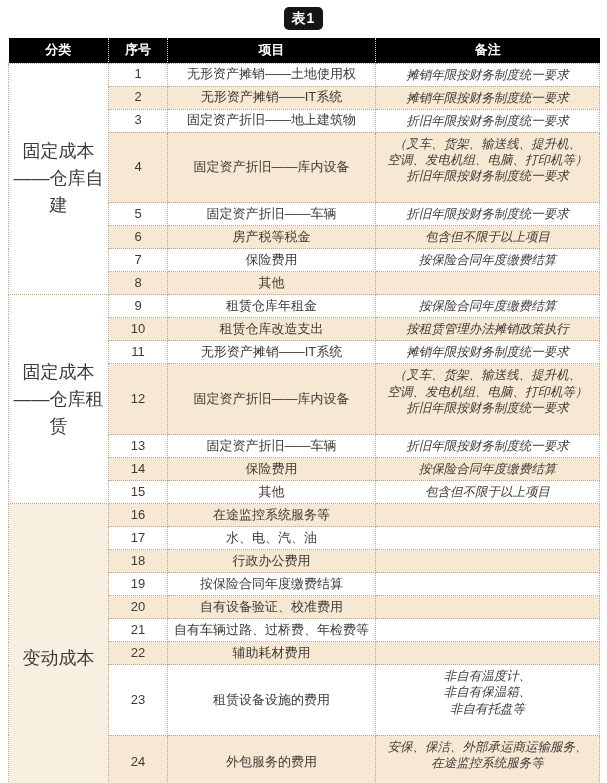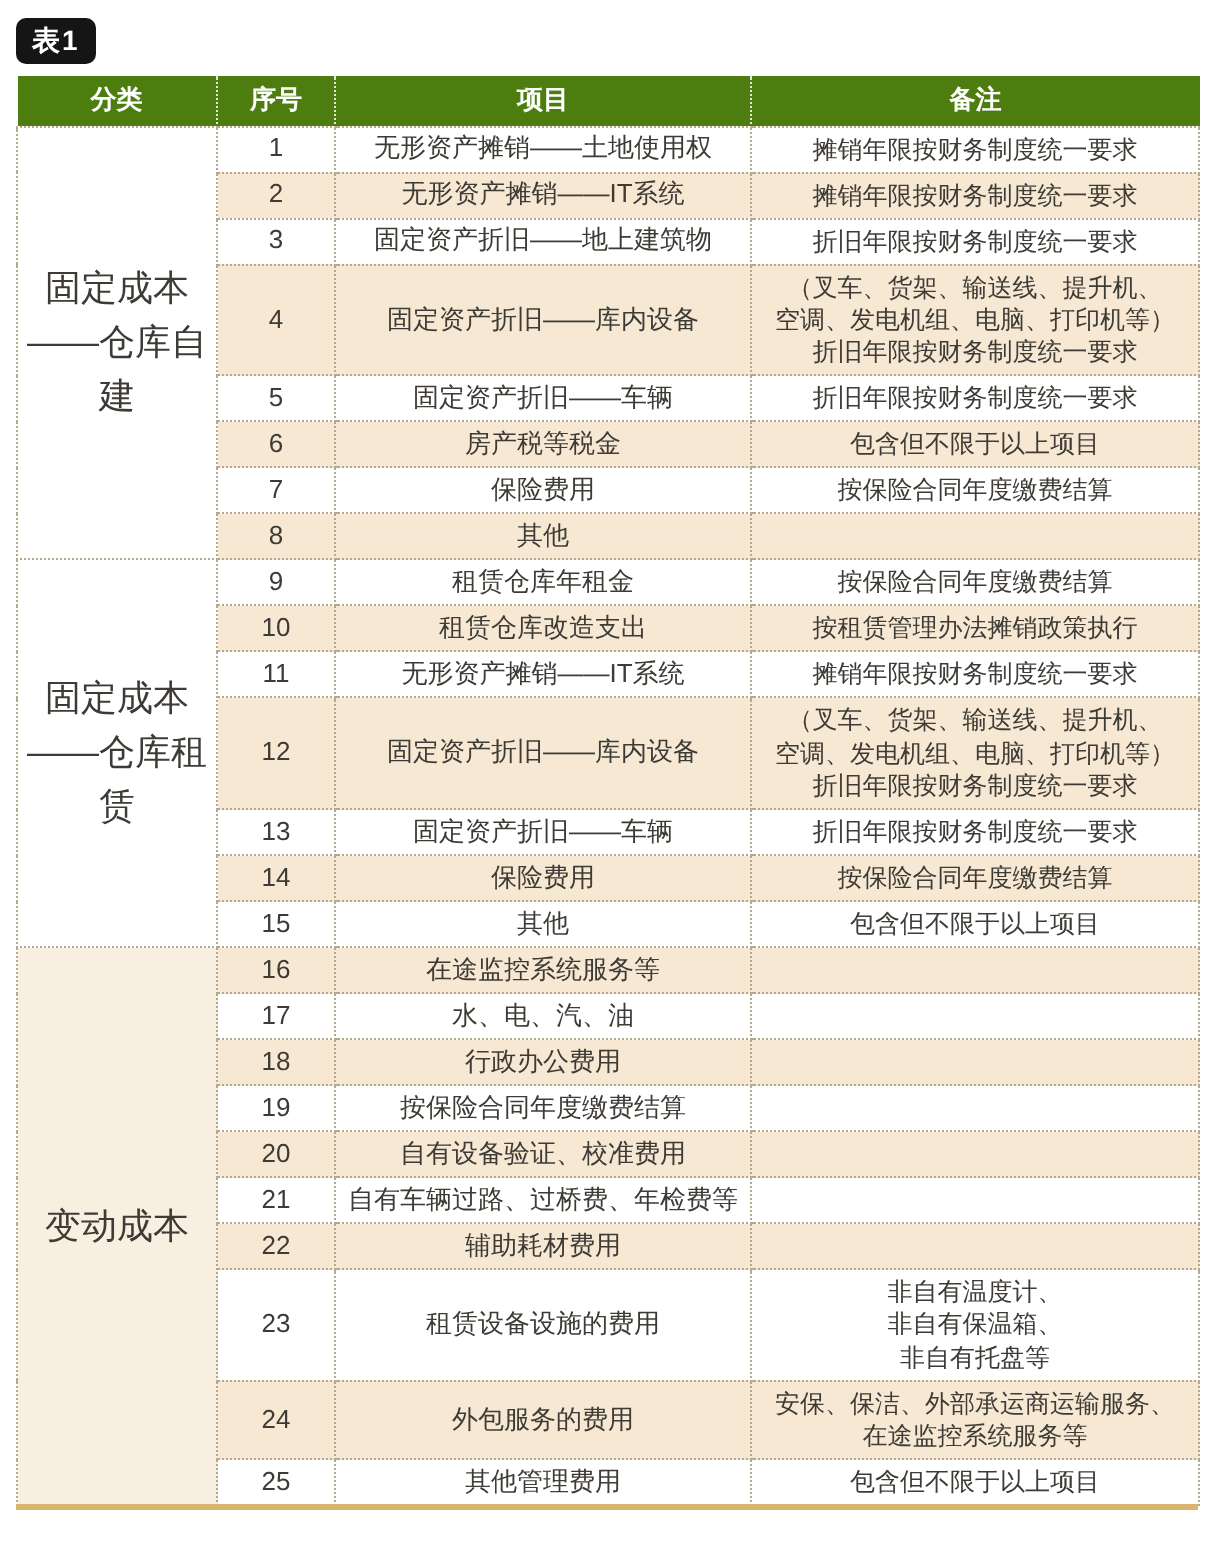--- a/index.html
+++ b/index.html
@@ -7,61 +7,61 @@
   body {
     width: 607px; height: 783px;
     background: #ffffff;
     font-family: "Liberation Sans", "DejaVu Sans", sans-serif;
     color: #3e3b36;
     overflow: hidden;
   }
   .page { padding: 5px 8px 0 8px; }
 
   
-  .caption { display: flex; align-items: center; gap: 11px; height: 26px; margin: 2px 0 5px 0; }
+  .caption { display: flex; align-items: center; gap: 11px; height: 26px; margin: 2px 0 5px 0; flex-direction: column; }
   .badge {
     background: #151515; color: #ffffff;
     font-weight: bold; font-size: 14px; line-height: 1;
     padding: 4px 8px 5px 8px; border-radius: 5px;
     letter-spacing: 1px;
   }
   .caption-text { font-weight: bold; font-size: 17px; color: #111111; letter-spacing: 1.5px; }
 
   
   table.cost {
     width: 591px; border-collapse: collapse; table-layout: fixed;
     font-size: 13px;
   }
   table.cost col.c-cat   { width: 100px; }
   table.cost col.c-no    { width: 59px; }
   table.cost col.c-item  { width: 208px; }
   table.cost col.c-note  { width: 224px; }
 
   table.cost th {
-    background: #4d7c0f; color: #ffffff;
+    background: #000000; color: #ffffff;
     font-weight: bold; font-size: 13px;
     height: 25px; padding: 2px;
     border-right: 1px dotted rgba(255,255,255,0.85);
     border-bottom: 1px dotted #b9ac92;
   }
   table.cost th:last-child { border-right: none; text-align: center; }
 
   table.cost td {
     border: 1px dotted #b4a88e;
     text-align: center; vertical-align: middle;
     padding: 2px 4px;
     height: 23px;
     line-height: 1.28;
     background: #ffffff;
   }
   table.cost tr.shaded td.data-cell { background: #f6e8d2; }
   table.cost td.cat { background: #ffffff; font-size: 18px; line-height: 1.5; }
   table.cost td.cat.cat-shaded { background: #f9efe1; }
-  table.cost td.remark-cell { font-size: 12.5px; }
-  table.cost td.remark-cell.multi { font-size: 12.5px; line-height: 1.3; padding-top: 3px; padding-bottom: 3px; }
+  table.cost td.remark-cell { font-size: 12.5px; font-style: italic; }
+  table.cost td.remark-cell.multi { font-size: 12.5px; line-height: 1.3; padding-top: 3px; padding-bottom: 18px; }
 
   .bottom-rule {
     width: 591px; height: 3px;
     background: #d9b56f;
     margin-top: -1px;
   }
 </style>
 </head>
 <body>
 

